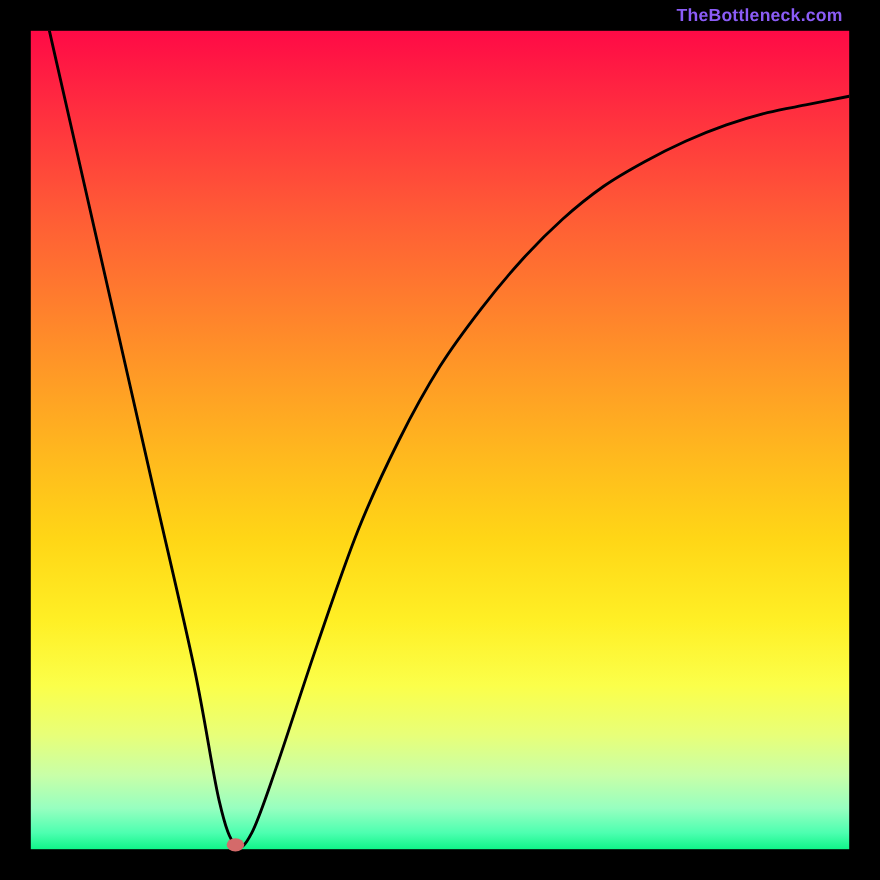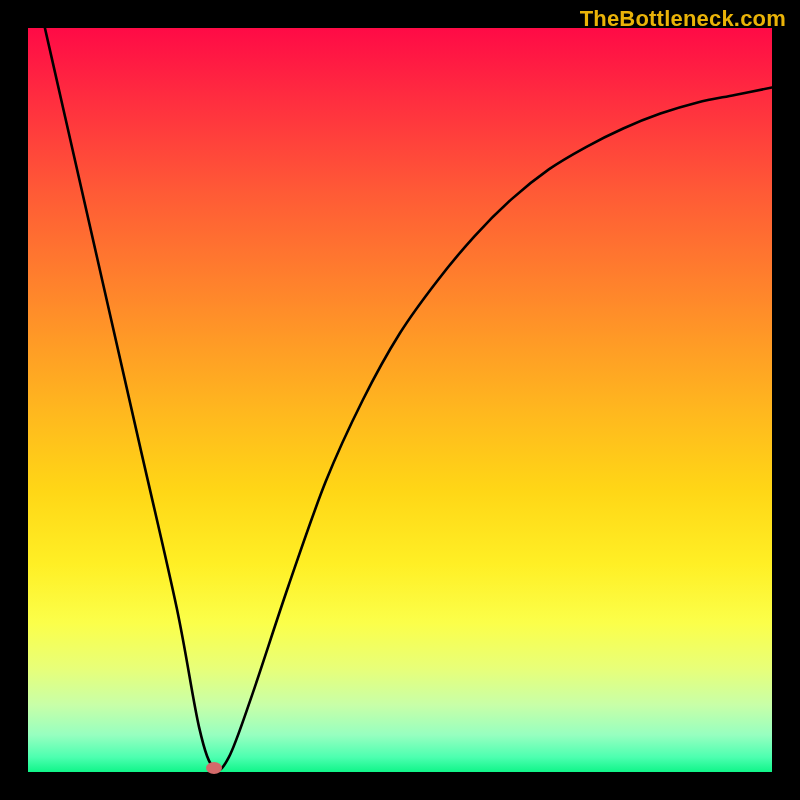--- a/index.html
+++ b/index.html
@@ -29,25 +29,25 @@
       #e8ff78 86%,
       #c8ffa8 91%,
       #97ffc0 95%,
       #4dffb0 98%,
       #10f589 100%
     );
   }
   .watermark {
     position: absolute;
     top: 6px;
-    right: 14px;
+    right: 34px;
     font-family: Arial, Helvetica, sans-serif;
-    font-size: 22px;
+    font-size: 16px;
     font-weight: 600;
-    color: #eab308;
+    color: #8b5cf6;
     letter-spacing: 0.2px;
     user-select: none;
   }
   svg.curve {
     position: absolute;
     left: 0;
     top: 0;
     width: 744px;
     height: 744px;
   }

